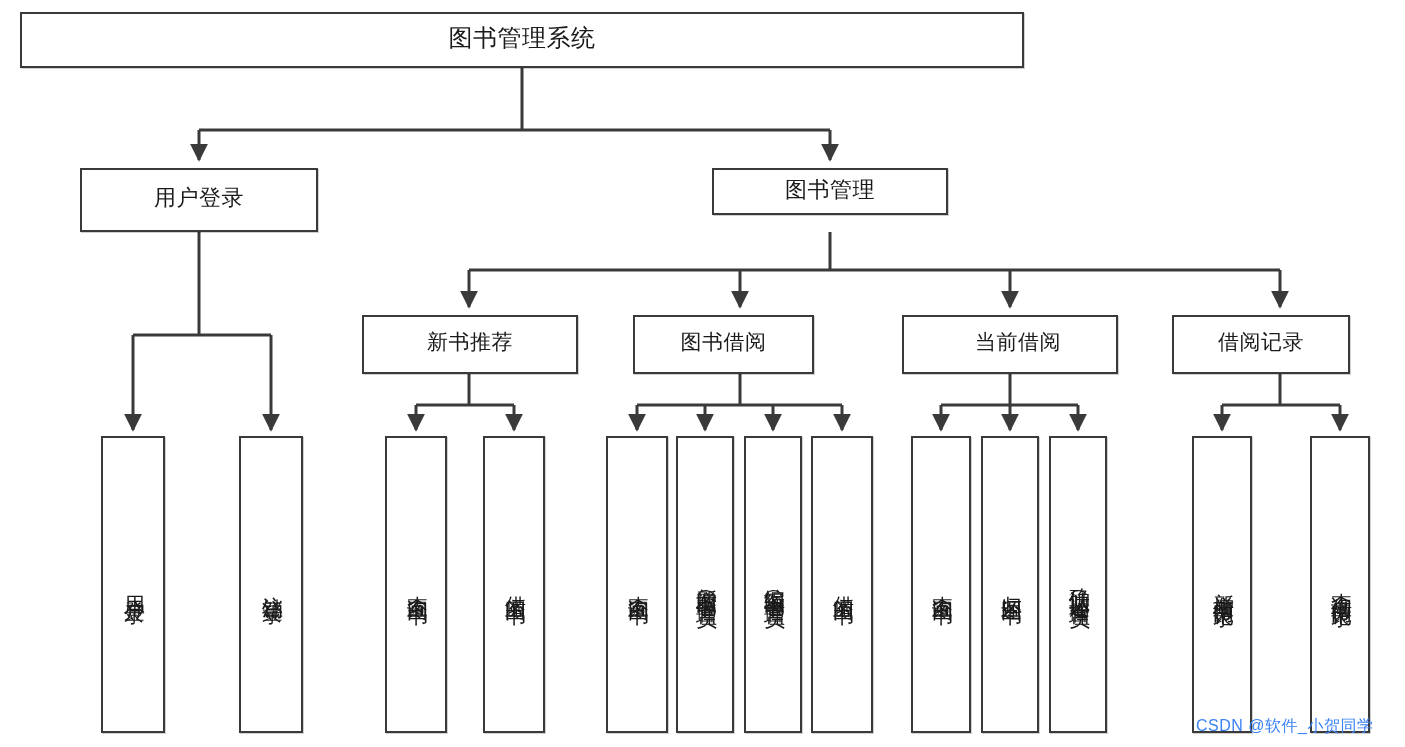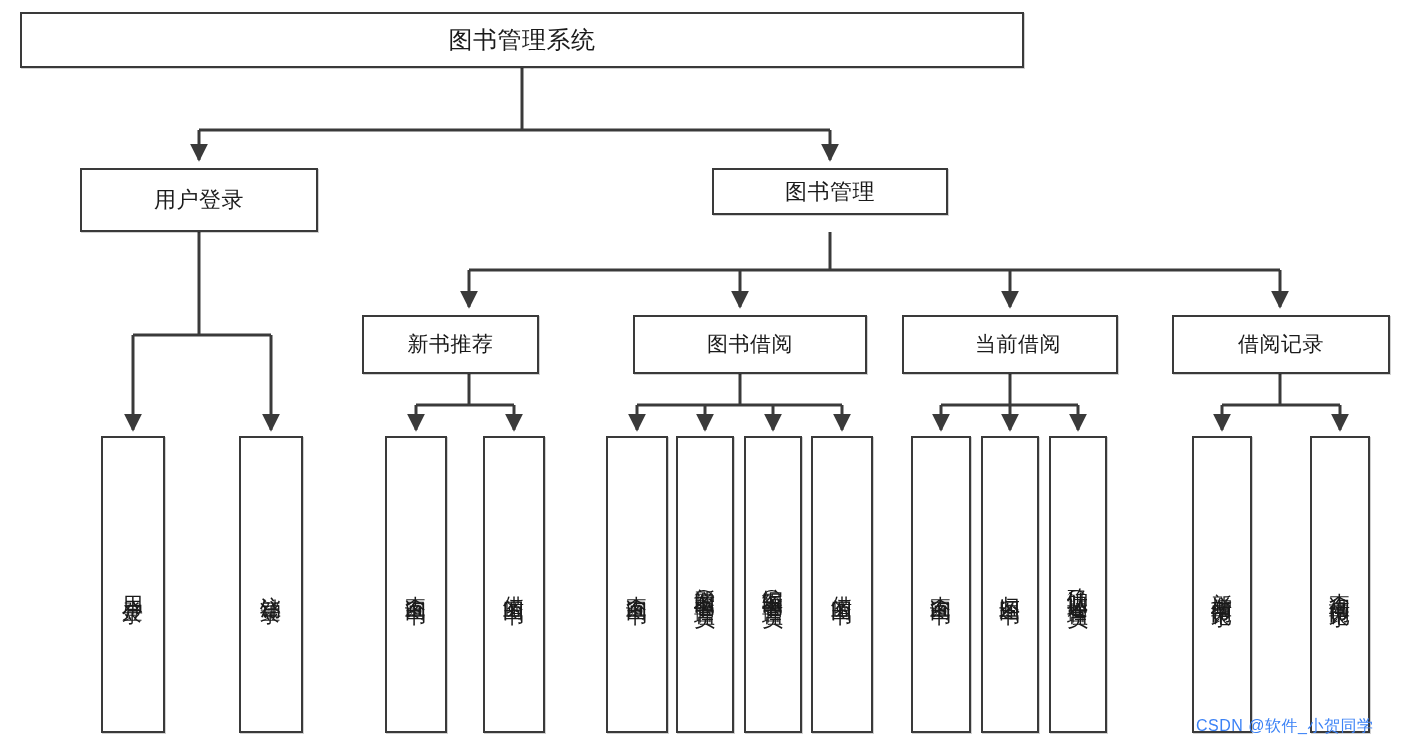--- a/index.html
+++ b/index.html
@@ -34,20 +34,21 @@
     align-items: center;
     justify-content: center;
     color: #1a1a1a;
     box-shadow: 1px 1px 0 rgba(0,0,0,0.18);
   }
   .node .lbl {
     display: block;
     text-align: left;
     line-height: 1.25;
     letter-spacing: 0.5px;
+    font-family: Liberation Mono, monospace;
   }
   .node.root { font-size: 24px; }
   .node.lvl2 { font-size: 22px; }
   .node.lvl3 { font-size: 21px; }
   .node.leaf {
     font-size: 21px;
   }
   .node.leaf .lbl {
     writing-mode: vertical-rl;
     text-orientation: upright;
@@ -121,30 +122,30 @@
     <span class="lbl">图书管理系统</span>
   </div>
 
   <div class="node lvl2" style="left:80px; top:168px; width:238px; height:64px;">
     <span class="lbl">用户登录</span>
   </div>
   <div class="node lvl2" style="left:712px; top:168px; width:236px; height:47px;">
     <span class="lbl">图书管理</span>
   </div>
 
-  <div class="node lvl3" style="left:362px; top:315px; width:177px; height:59px;">
+  <div class="node lvl3" style="left:362px; top:315px; width:216px; height:59px;">
     <span class="lbl">新书推荐</span>
   </div>
-  <div class="node lvl3" style="left:633px; top:315px; width:234px; height:59px;">
+  <div class="node lvl3" style="left:633px; top:315px; width:181px; height:59px;">
     <span class="lbl">图书借阅</span>
   </div>
   <div class="node lvl3" style="left:902px; top:315px; width:216px; height:59px;padding-left:16px;">
     <span class="lbl">当前借阅</span>
   </div>
-  <div class="node lvl3" style="left:1172px; top:315px; width:218px; height:59px;">
+  <div class="node lvl3" style="left:1172px; top:315px; width:178px; height:59px;">
     <span class="lbl">借阅记录</span>
   </div>
 
   <div class="node leaf" style="left:101px; top:436px; width:64px; height:297px;">
     <span class="lbl">用户登录</span>
   </div>
   <div class="node leaf" style="left:239px; top:436px; width:64px; height:297px;">
     <span class="lbl">注销登录</span>
   </div>
 

